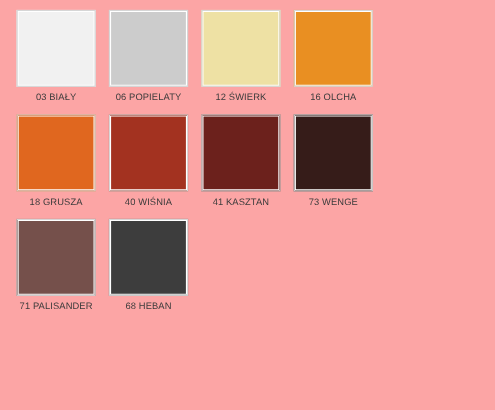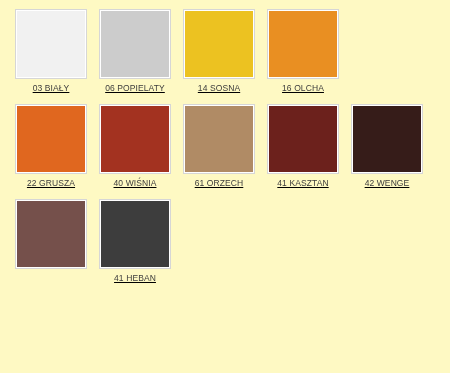--- a/index.html
+++ b/index.html
@@ -10,24 +10,23 @@
     width: 450px;
     height: 373px;
     background: #ffffff;
     font-family: "Liberation Sans", sans-serif;
     overflow: hidden;
   }
   #palette-board {
     position: relative;
     width: 450px;
     height: 373px;
-    background: #fef9c3;
+    background: #fca5a5;
     box-sizing: border-box;
     padding: 9px 8px 0 9px;
-    text-decoration: underline;
   }
   .swatch-row {
     display: flex;
     flex-direction: row;
     margin: 0;
     padding: 0;
     height: 95px;
   }
   .swatch-cell {
     width: 84px;
@@ -64,55 +63,52 @@
   <div class="swatch-row">
     <div class="swatch-cell">
       <div class="swatch-chip" style="background-color: rgb(241, 241, 241);"></div>
       <div class="swatch-label">03 BIAŁY</div>
     </div>
     <div class="swatch-cell">
       <div class="swatch-chip" style="background-color: rgb(204, 204, 204);"></div>
       <div class="swatch-label">06 POPIELATY</div>
     </div>
     <div class="swatch-cell">
-      <div class="swatch-chip" style="background-color: rgb(236, 194, 33);"></div>
-      <div class="swatch-label">14 SOSNA</div>
+      <div class="swatch-chip" style="background-color: rgb(238, 225, 164);"></div>
+      <div class="swatch-label">12 ŚWIERK</div>
     </div>
     <div class="swatch-cell">
       <div class="swatch-chip" style="background-color: rgb(233, 143, 34);"></div>
       <div class="swatch-label">16 OLCHA</div>
     </div>
   </div>
 
   <div class="swatch-row">
     <div class="swatch-cell">
       <div class="swatch-chip" style="background-color: rgb(224, 103, 31);"></div>
-      <div class="swatch-label">22 GRUSZA</div>
+      <div class="swatch-label">18 GRUSZA</div>
     </div>
     <div class="swatch-cell">
       <div class="swatch-chip" style="background-color: rgb(163, 50, 32);"></div>
       <div class="swatch-label">40 WIŚNIA</div>
-    </div>
-    <div class="swatch-cell">
-      <div class="swatch-chip" style="background-color: rgb(176, 139, 101);"></div>
-      <div class="swatch-label">61 ORZECH</div>
     </div>
     <div class="swatch-cell">
       <div class="swatch-chip" style="background-color: rgb(108, 33, 28);"></div>
       <div class="swatch-label">41 KASZTAN</div>
     </div>
     <div class="swatch-cell">
       <div class="swatch-chip" style="background-color: rgb(54, 28, 25);"></div>
-      <div class="swatch-label">42 WENGE</div>
+      <div class="swatch-label">73 WENGE</div>
     </div>
   </div>
 
   <div class="swatch-row">
     <div class="swatch-cell">
       <div class="swatch-chip" style="background-color: rgb(117, 80, 75);"></div>
+      <div class="swatch-label">71 PALISANDER</div>
     </div>
     <div class="swatch-cell">
       <div class="swatch-chip" style="background-color: rgb(61, 61, 61);"></div>
-      <div class="swatch-label">41 HEBAN</div>
+      <div class="swatch-label">68 HEBAN</div>
     </div>
   </div>
 
 </div>
 
 </body></html>

